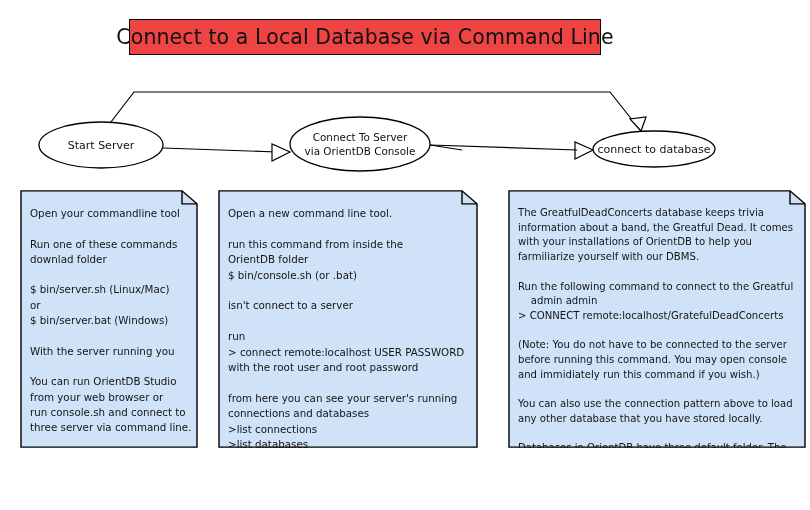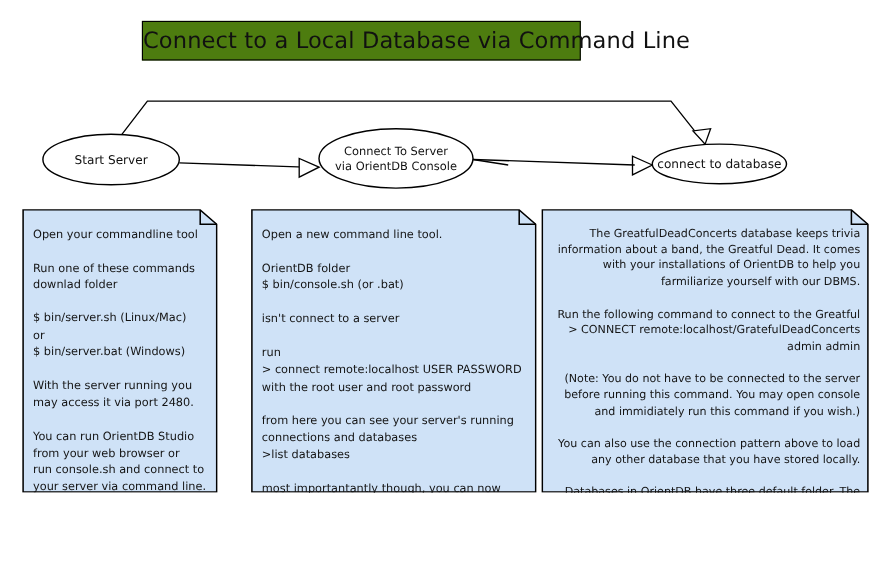--- a/index.html
+++ b/index.html
@@ -21,26 +21,27 @@
     left: 0; top: 0;
     width: 810px;
     height: 510px;
   }
 
   
   .title-box {
     position: absolute;
     left: 129px;
     top: 19px;
-    width: 399px;
+    width: 472px;
     height: 36px;
     border: 1.6px solid #000000;
-    background: #4d7c0f;
+    background: #ef4444;
     display: flex;
     align-items: center;
+    justify-content: center;
     box-sizing: border-box;
   }
   .title-text {
     font-size: 20.5px;
     letter-spacing: 0.1px;
     white-space: nowrap;
     color: #111111;
   }
 
   
@@ -104,22 +105,22 @@
     font-size: 10.2px;
     line-height: 14.4px;
     white-space: pre;
     color: #141414;
   }
   .note-line.blank {
     height: 14.4px;
   }
 
   #note-1 { left: 20px;  width: 178px; }
-  #note-2 { left: 228px; width: 260px; }
-  #note-3 { left: 492px; width: 298px; text-align: right; }
+  #note-2 { left: 218px; width: 260px; }
+  #note-3 { left: 508px; width: 298px; }
 
   #note-1 .note-line { font-size: 10.3px; line-height: 15.3px; }
   #note-1 .note-line.blank { height: 15.3px; }
 
   #note-2 .note-line { font-size: 10.3px; line-height: 15.4px; }
   #note-2 .note-line.blank { height: 15.4px; }
 
   #note-3 .note-line { font-size: 10.1px; line-height: 14.7px; }
   #note-3 .note-line.blank { height: 14.7px; }
 </style>
@@ -176,69 +177,70 @@
       <div class="note-line">Open your commandline tool</div>
       <div class="note-line blank"></div>
       <div class="note-line">Run one of these commands</div>
       <div class="note-line">downlad folder</div>
       <div class="note-line blank"></div>
       <div class="note-line">$ bin/server.sh (Linux/Mac)</div>
       <div class="note-line">or</div>
       <div class="note-line">$ bin/server.bat (Windows)</div>
       <div class="note-line blank"></div>
       <div class="note-line">With the server running you</div>
-      <div class="note-line">may access it via port 2480.</div>
       <div class="note-line blank"></div>
       <div class="note-line">You can run OrientDB Studio</div>
       <div class="note-line">from your web browser or</div>
       <div class="note-line">run console.sh and connect to</div>
-      <div class="note-line">your server via command line.</div>
+      <div class="note-line">three server via command line.</div>
     </div>
   </div>
 
   <div class="note" id="note-2">
     <svg class="note-bg" viewBox="0 0 260 298" preserveAspectRatio="none">
       <path d="M 1 1 L 244 1 L 259 16 L 259 297 L 1 297 Z" fill="#cfe2f7" stroke="#000000" stroke-width="1.4"></path>
       <path d="M 244 1 L 244 16 L 259 16" fill="none" stroke="#000000" stroke-width="1.4"></path>
     </svg>
     <div class="note-body">
       <div class="note-line">Open a new command line tool.</div>
       <div class="note-line blank"></div>
+      <div class="note-line">run this command from inside the</div>
       <div class="note-line">OrientDB folder</div>
       <div class="note-line">$ bin/console.sh (or .bat)</div>
       <div class="note-line blank"></div>
       <div class="note-line">isn't connect to a server</div>
       <div class="note-line blank"></div>
       <div class="note-line">run</div>
       <div class="note-line">&gt; connect remote:localhost USER PASSWORD</div>
       <div class="note-line">with the root user and root password</div>
       <div class="note-line blank"></div>
       <div class="note-line">from here you can see your server's running</div>
       <div class="note-line">connections and databases</div>
+      <div class="note-line">&gt;list connections</div>
       <div class="note-line">&gt;list databases</div>
       <div class="note-line blank"></div>
       <div class="note-line">most importantantly though, you can now</div>
 
     </div>
   </div>
 
   <div class="note" id="note-3">
     <svg class="note-bg" viewBox="0 0 298 298" preserveAspectRatio="none">
       <path d="M 1 1 L 282 1 L 297 16 L 297 297 L 1 297 Z" fill="#cfe2f7" stroke="#000000" stroke-width="1.4"></path>
       <path d="M 282 1 L 282 16 L 297 16" fill="none" stroke="#000000" stroke-width="1.4"></path>
     </svg>
     <div class="note-body">
       <div class="note-line">The GreatfulDeadConcerts database keeps trivia</div>
       <div class="note-line">information about a band, the Greatful Dead. It comes</div>
       <div class="note-line">with your installations of OrientDB to help you</div>
       <div class="note-line">farmiliarize yourself with our DBMS.</div>
       <div class="note-line blank"></div>
       <div class="note-line">Run the following command to connect to the Greatful</div>
+      <div class="note-line">    admin admin</div>
       <div class="note-line">&gt; CONNECT remote:localhost/GratefulDeadConcerts</div>
-      <div class="note-line">    admin admin</div>
       <div class="note-line blank"></div>
       <div class="note-line">(Note: You do not have to be connected to the server</div>
       <div class="note-line">before running this command. You may open console</div>
       <div class="note-line">and immidiately run this command if you wish.)</div>
       <div class="note-line blank"></div>
       <div class="note-line">You can also use the connection pattern above to load</div>
       <div class="note-line">any other database that you have stored locally.</div>
       <div class="note-line blank"></div>
       <div class="note-line">Databases in OrientDB have three default folder. The</div>
       <div class="note-line">one being used here is 'admin' whose password is</div>

